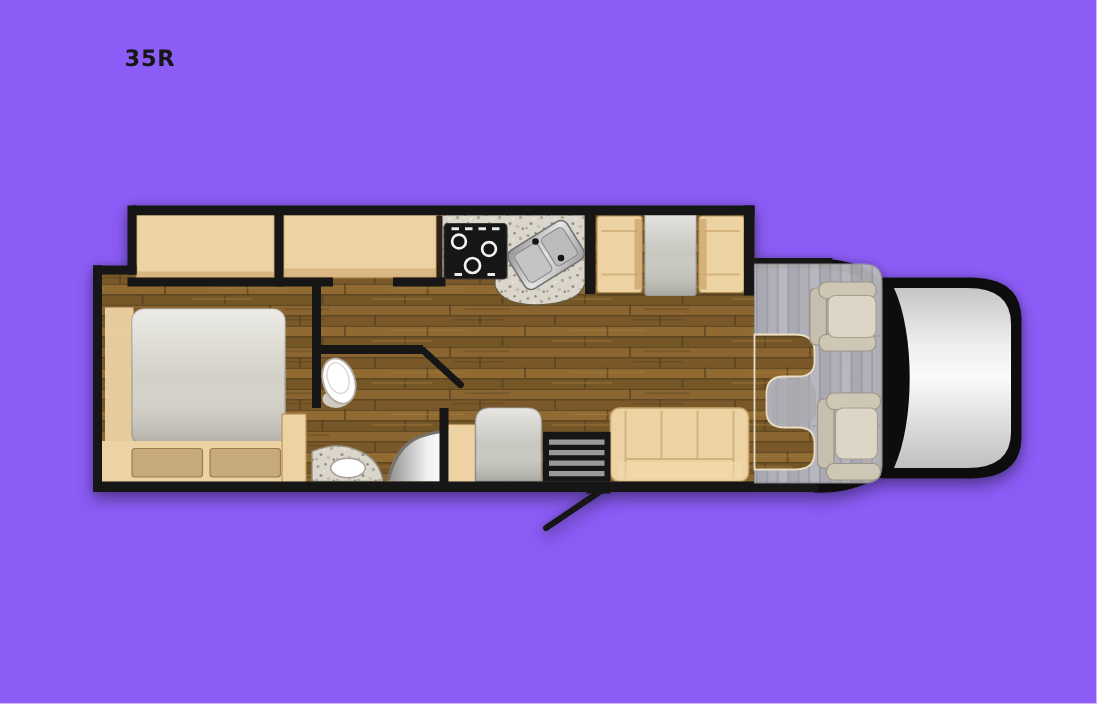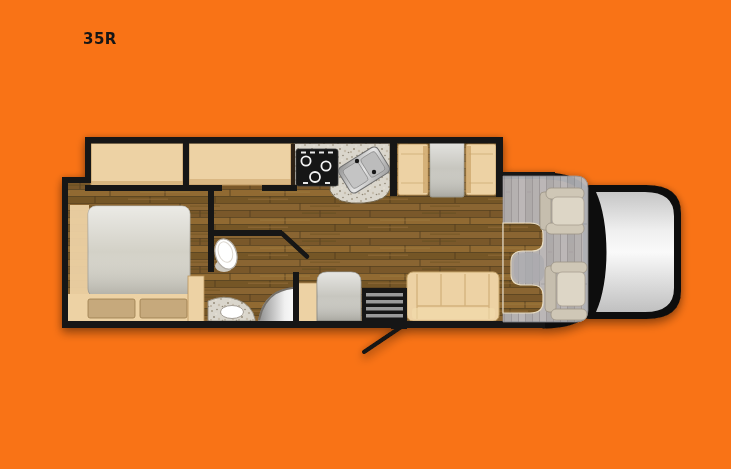--- a/index.html
+++ b/index.html
@@ -1,16 +1,16 @@
 <!DOCTYPE html>
 <html><head>
 <meta charset="utf-8">
 <style>
   html,body{margin:0;padding:0;background:#ffffff;}
-  #stage{position:relative;width:731px;height:469px;background:#f97316;overflow:hidden;
+  #stage{position:relative;width:731px;height:469px;background:#8b5cf6;overflow:hidden;
          font-family:"DejaVu Sans","Liberation Sans",sans-serif;}
   #model-label{position:absolute;left:83px;top:30px;font-size:15px;font-weight:bold;
                color:#161616;letter-spacing:0.5px;}
   svg{position:absolute;left:0;top:0;}
 </style>
 </head>
 <body>
 
 <div id="stage">
   <div id="model-label">35R</div>

